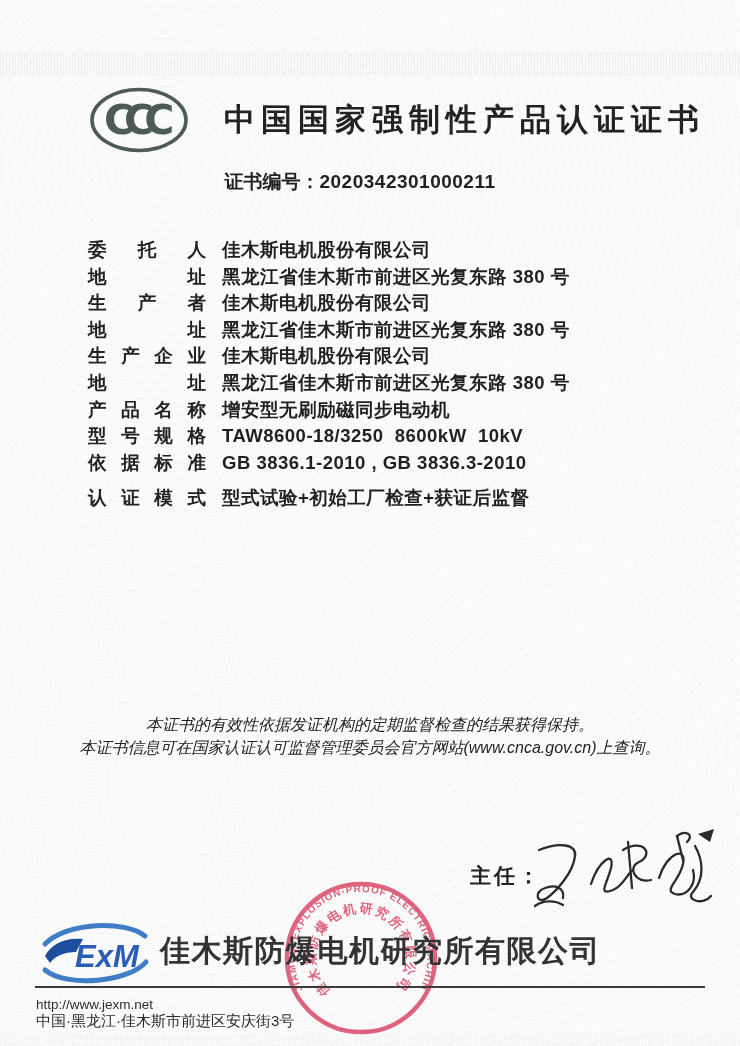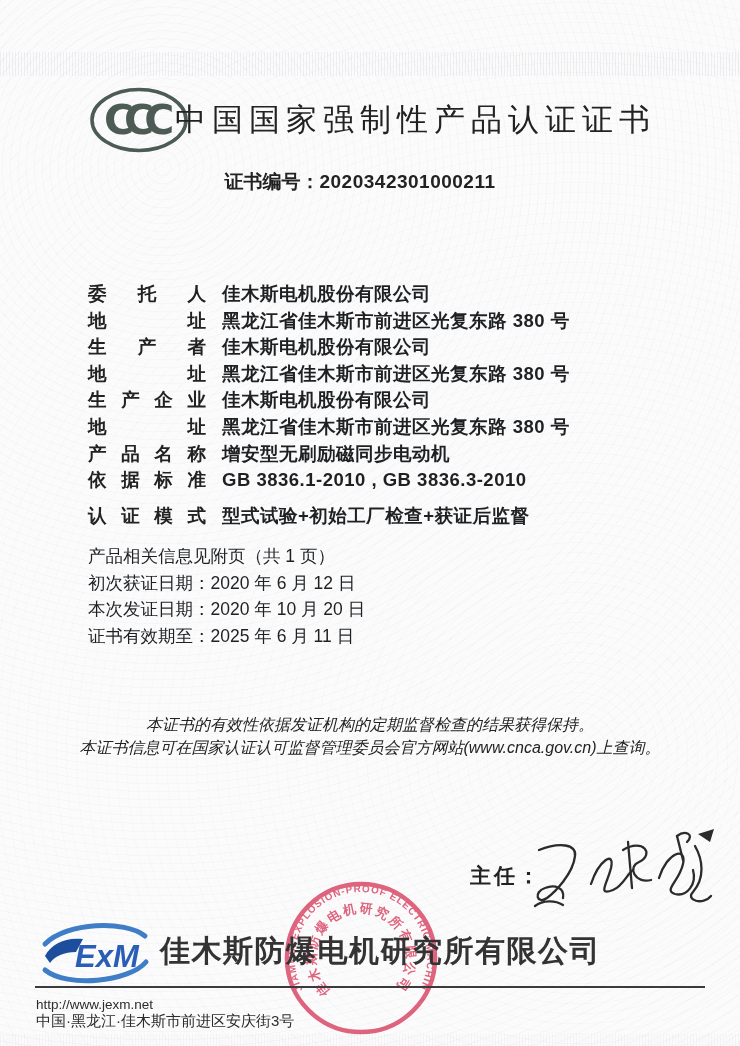--- a/index.html
+++ b/index.html
@@ -25,31 +25,31 @@
     position:absolute;left:0;right:0;height:24px;
     background:repeating-linear-gradient(90deg, rgba(60,70,80,0.07) 0 1px, transparent 1px 3px);
   }
   .scan-band.top{top:52px;}
   .scan-band.bottom{top:1034px;height:12px;opacity:.6;}
 
   
   .ccc-logo{position:absolute;left:88px;top:86px;width:102px;height:68px;}
   .doc-title{
     position:absolute;left:175px;right:35px;top:99px;
-    text-align:left;font-size:31px;font-weight:normal;
+    text-align:right;font-size:31px;font-weight:bold;
     letter-spacing:6px;color:#222;
   }
   .cert-no-line{
     position:absolute;left:0;right:20px;top:169px;
     text-align:center;font-size:19px;font-weight:bold;color:#222;
   }
   .cert-no-line .num{font-weight:bold;letter-spacing:.5px;}
 
   
-  .content{position:absolute;left:88px;right:52px;top:237px;margin-top:44px;}
+  .content{position:absolute;left:88px;right:52px;top:237px;}
   .field-row{display:flex;align-items:baseline;height:26.6px;font-size:18.5px;}
   .field-row .lbl{
     width:118px;flex:0 0 118px;font-weight:bold;color:#222;
     text-align:justify;text-align-last:justify;
   }
   .field-row .val{margin-left:16px;white-space:pre;letter-spacing:.5px;color:#1e2022;font-weight:bold;}
   .field-row.mode{margin-top:9px;}
   .statement{
     margin:7px 0 0 0;font-size:17.5px;line-height:24px;
     text-indent:2em;letter-spacing:.3px;color:#1e2022;
@@ -128,35 +128,33 @@
     </div>
     <div class="field-row">
       <span class="lbl">地址</span>
       <span class="val">黑龙江省佳木斯市前进区光复东路 380 号</span>
     </div>
     <div class="field-row">
       <span class="lbl">产品名称</span>
       <span class="val">增安型无刷励磁同步电动机</span>
     </div>
     <div class="field-row">
+      <span class="lbl">型号规格</span>
+      <span class="val">TAW8600-18/3250  8600kW  10kV</span>
+    </div>
+    <div class="field-row">
       <span class="lbl">依据标准</span>
       <span class="val">GB 3836.1-2010 , GB 3836.3-2010</span>
     </div>
     <div class="field-row mode">
       <span class="lbl">认证模式</span>
       <span class="val">型式试验+初始工厂检查+获证后监督</span>
     </div>
 
 
-    <div class="info-block">
-      <div>产品相关信息见附页（共 1 页）</div>
-      <div>初次获证日期：2020 年 6 月 12 日</div>
-      <div>本次发证日期：2020 年 10 月 20 日</div>
-      <div>证书有效期至：2025 年 6 月 11 日</div>
-    </div>
   </div>
 
   <div class="notes">
     <div>本证书的有效性依据发证机构的定期监督检查的结果获得保持。</div>
     <div>本证书信息可在国家认证认可监督管理委员会官方网站(www.cnca.gov.cn)上查询。</div>
   </div>
 
   <div class="sign-row">
     <span class="sign-label">主任：</span>
     <svg width="195" height="95" viewBox="0 0 195 95" aria-hidden="true">

